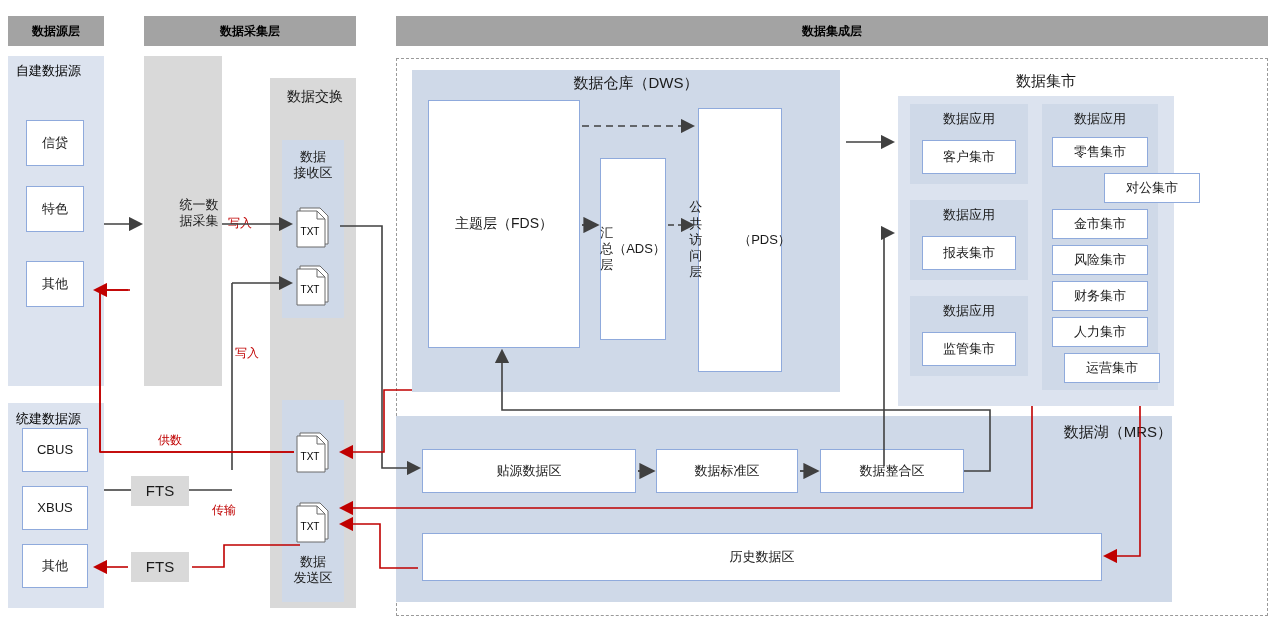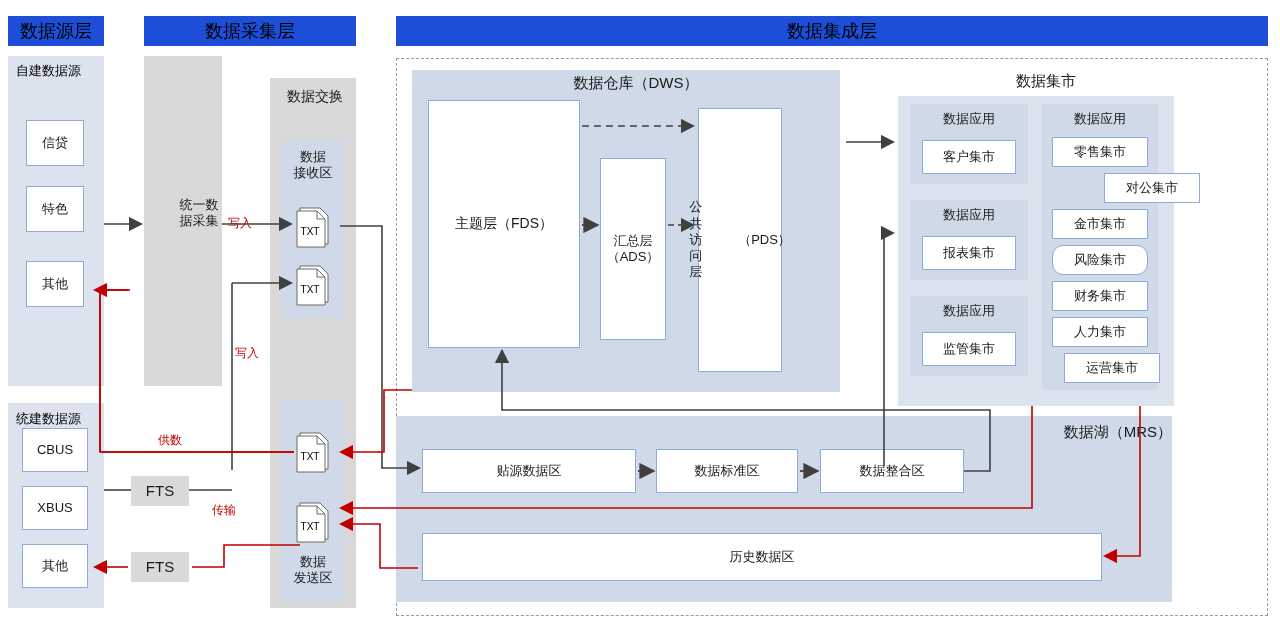--- a/index.html
+++ b/index.html
@@ -21,24 +21,24 @@
   .abs { position: absolute; box-sizing: border-box; }
   .center-text {
     display: flex;
     align-items: center;
     justify-content: center;
     text-align: center;
     line-height: 1.25;
   }
   
   .hdr {
-    background: #1d4ed8;
+    background: #a3a3a3;
     color: #000;
-    font-weight: normal;
-    font-size: 18px;
+    font-weight: bold;
+    font-size: 12px;
   }
   
   .panel-grey {
     background: #d9d9d9;
   }
   .panel-blue {
     background: #cfd9e8;
   }
   .panel-lblue {
     background: #dce3ef;
@@ -184,21 +184,21 @@
   </div>
 
   <div class="abs dashed-wrap" style="left:396px; top:58px; width:872px; height:558px;"></div>
 
   <div class="abs panel-blue" style="left:412px; top:70px; width:428px; height:322px;"></div>
   <div class="abs title-lg" style="left:412px; top:74px; width:428px; height:22px; text-align:center;">数据仓库（DWS）</div>
 
   <div class="abs box-white center-text title-md" style="left:428px; top:100px; width:152px; height:248px;">
     <span>主题层（FDS）</span>
   </div>
-  <div class="abs box-white center-text title-sm" style="left:600px; top:158px; width:66px; height:182px; flex-direction:column;">
+  <div class="abs box-white center-text title-sm" style="left:600px; top:158px; width:66px; height:182px; flex-direction:row;">
     <span>汇总层</span>
     <span>（ADS）</span>
   </div>
   <div class="abs box-white center-text title-sm" style="left:698px; top:108px; width:84px; height:264px; gap:36px;">
     <span>公共访问层</span>
     <span>（PDS）</span>
   </div>
 
   <div class="abs mart-outer" style="left:898px; top:96px; width:276px; height:310px;"></div>
   <div class="abs title-lg" style="left:898px; top:72px; width:276px; height:22px; text-align:center;">数据集市</div>
@@ -226,21 +226,21 @@
 
   <div class="abs box-white center-text title-sm" style="left:1052px; top:137px; width:96px; height:30px;">
     <span>零售集市</span>
   </div>
   <div class="abs box-white center-text title-sm" style="left:1104px; top:173px; width:96px; height:30px;">
     <span>对公集市</span>
   </div>
   <div class="abs box-white center-text title-sm" style="left:1052px; top:209px; width:96px; height:30px;">
     <span>金市集市</span>
   </div>
-  <div class="abs box-white center-text title-sm" style="left:1052px; top:245px; width:96px; height:30px;border-radius:11px;">
+  <div class="abs box-white center-text title-sm" style="left:1052px; top:245px; width:96px; height:30px;">
     <span>风险集市</span>
   </div>
   <div class="abs box-white center-text title-sm" style="left:1052px; top:281px; width:96px; height:30px;">
     <span>财务集市</span>
   </div>
   <div class="abs box-white center-text title-sm" style="left:1052px; top:317px; width:96px; height:30px;">
     <span>人力集市</span>
   </div>
   <div class="abs box-white center-text title-sm" style="left:1064px; top:353px; width:96px; height:30px;">
     <span>运营集市</span>

